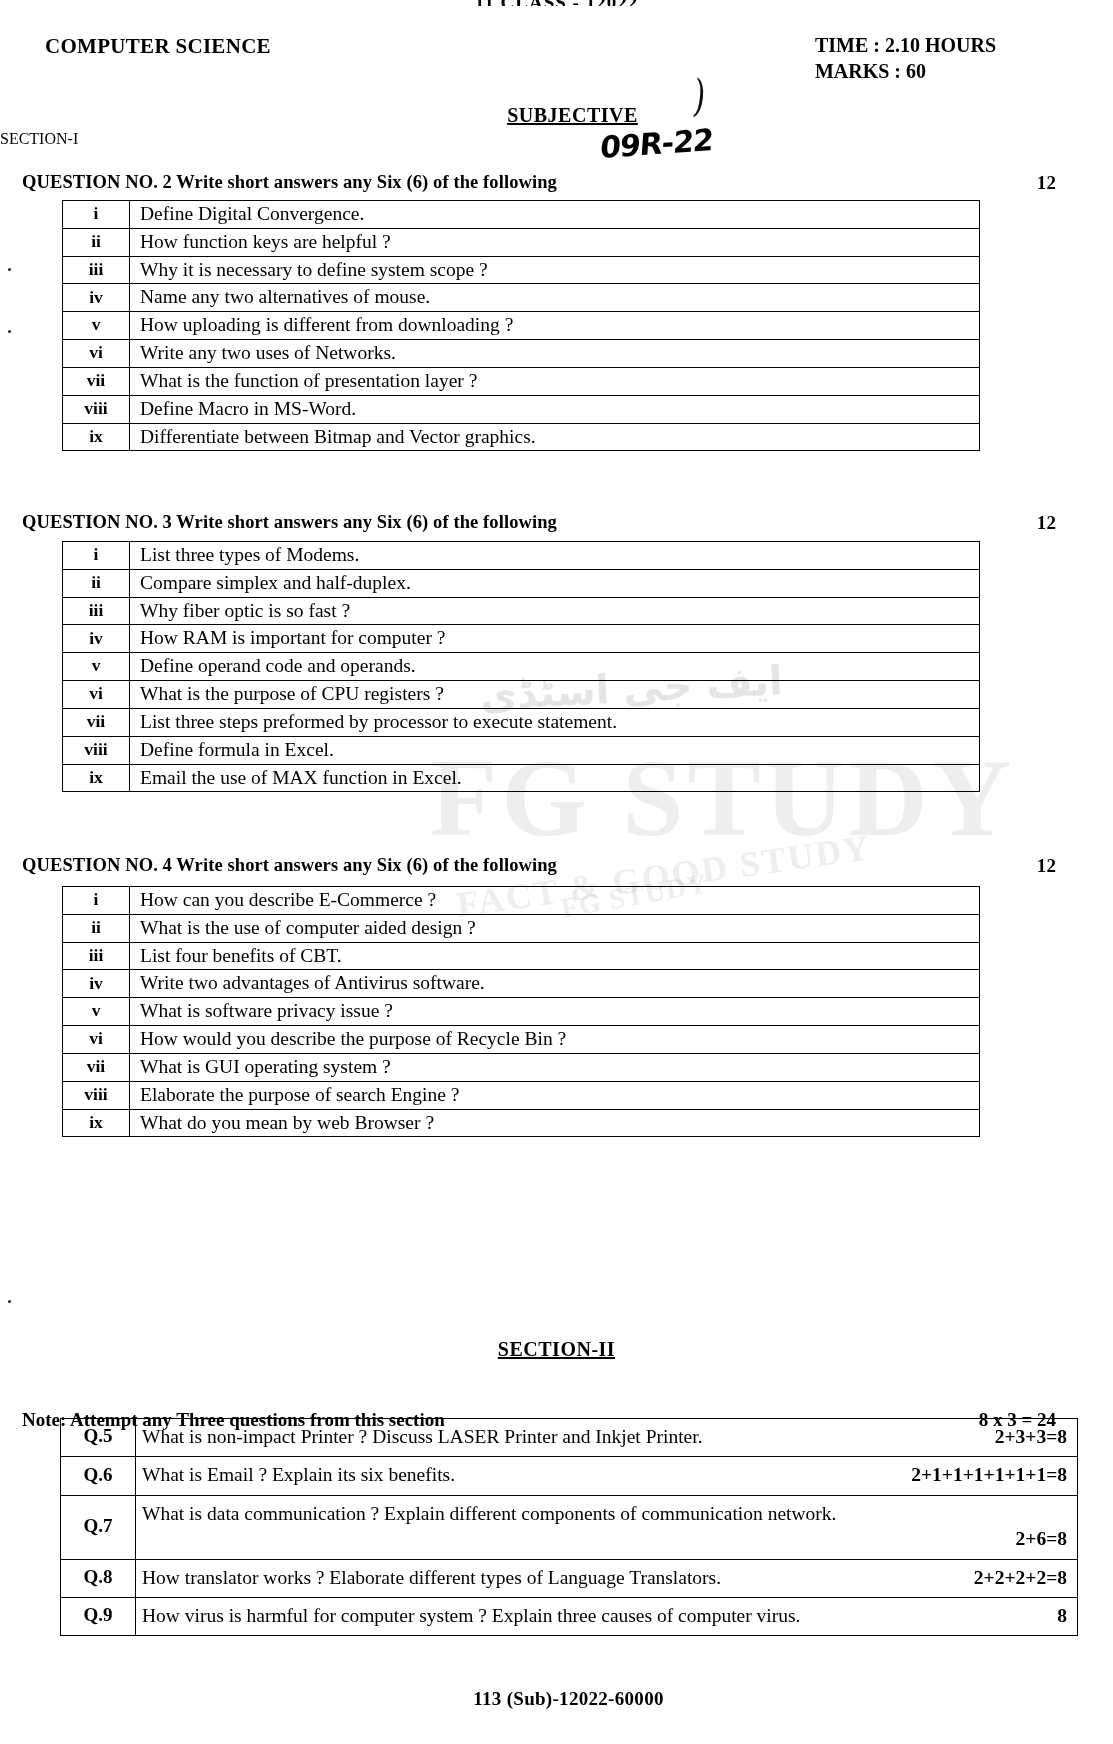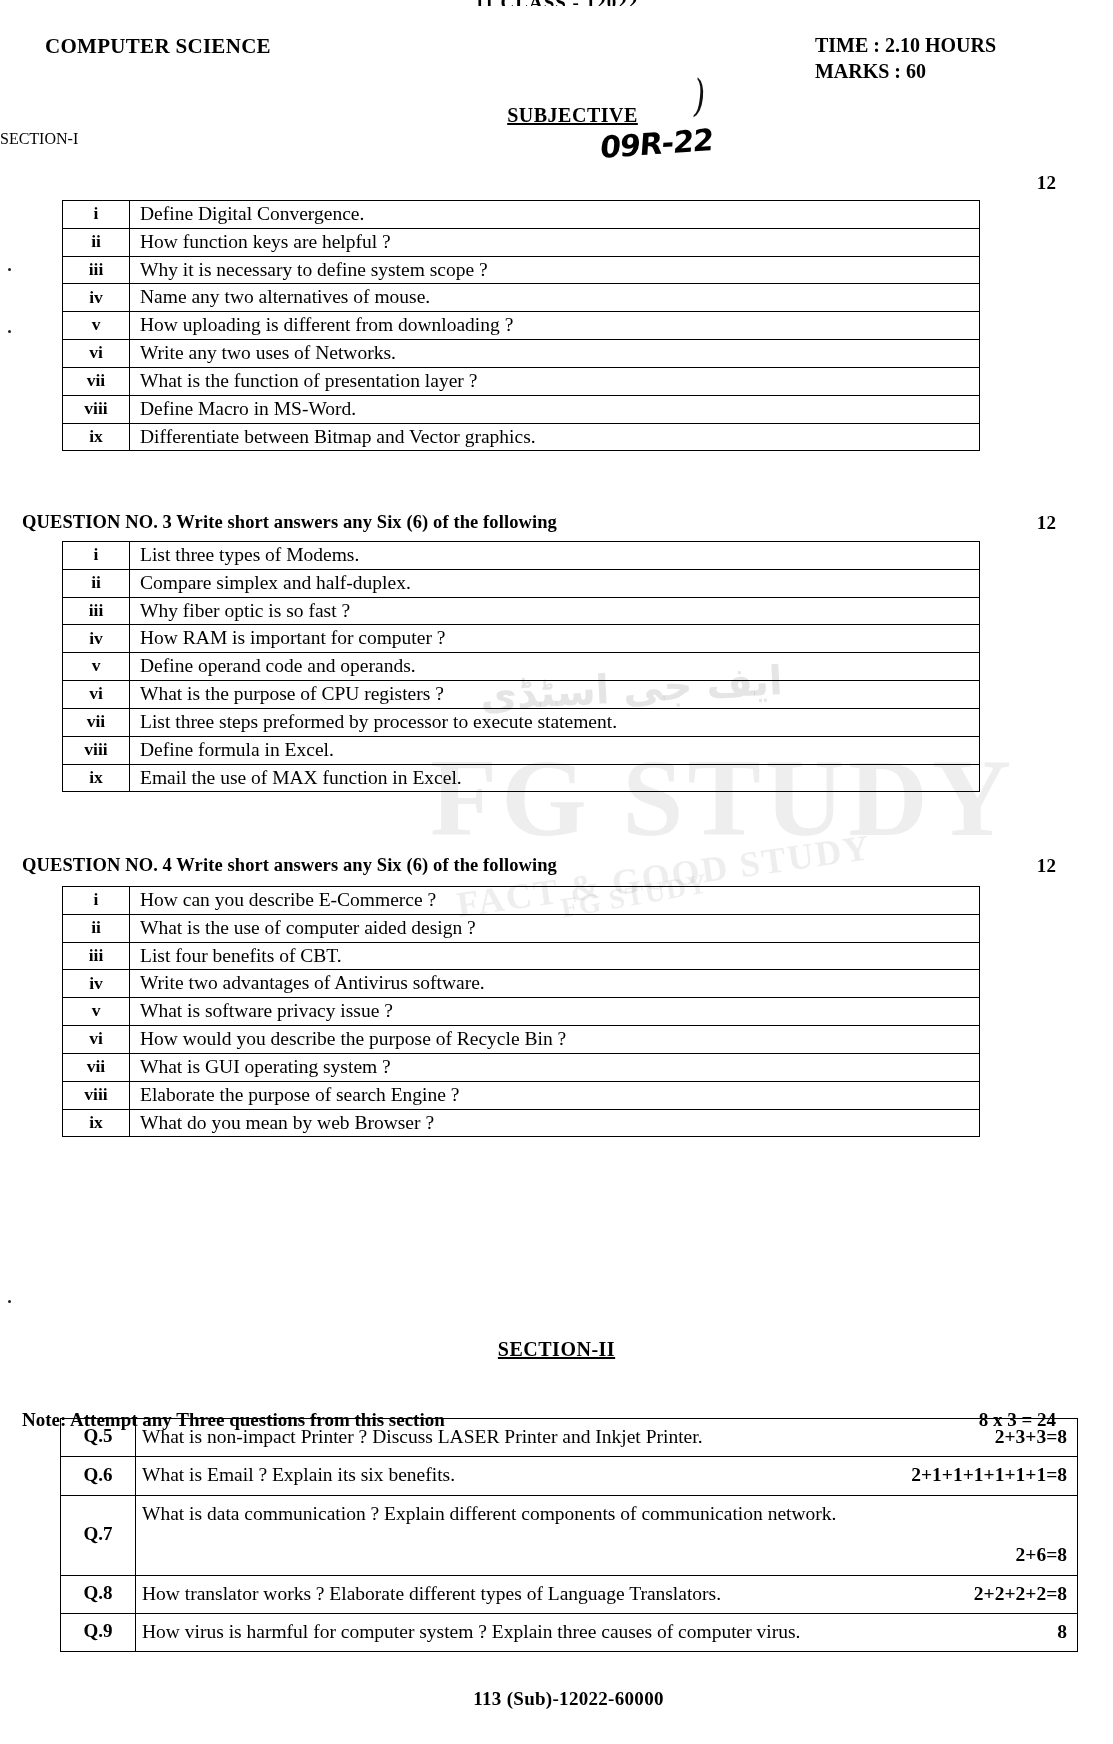--- a/index.html
+++ b/index.html
@@ -247,21 +247,21 @@
   .q-text { display: inline; }
   .q-marks {
     float: right;
     font-weight: bold;
     margin-left: 10px;
   }
   .q-marks-below {
     display: block;
     text-align: right;
     font-weight: bold;
-    margin-top: 18px;
+    margin-top: 2px;
   }
 
   .footer {
     position: absolute;
     top: 1688px;
     left: 0;
     width: 1113px;
     text-align: center;
     font-weight: bold;
     font-size: 19px;
@@ -306,20 +306,21 @@
 
   <div class="subjective-block">
     <span class="lbl">SUBJECTIVE</span>
   </div>
   <div class="section-one-line">
     <span class="lbl">SECTION-I</span>
   </div>
   <div class="handwrite">09R-22</div>
 
   <div class="q-heading" style="top:172px;">
+    <span class="qno">QUESTION NO. 2   Write short answers any Six (6) of the following</span>
     <span class="qmarks">12</span>
   </div>
   <table class="qtable" style="top:200px;">
     <tbody>
         <tr>
       <td class="rn">i</td>
       <td class="txt">Define Digital Convergence.</td>
     </tr>
     <tr>
       <td class="rn">ii</td>

